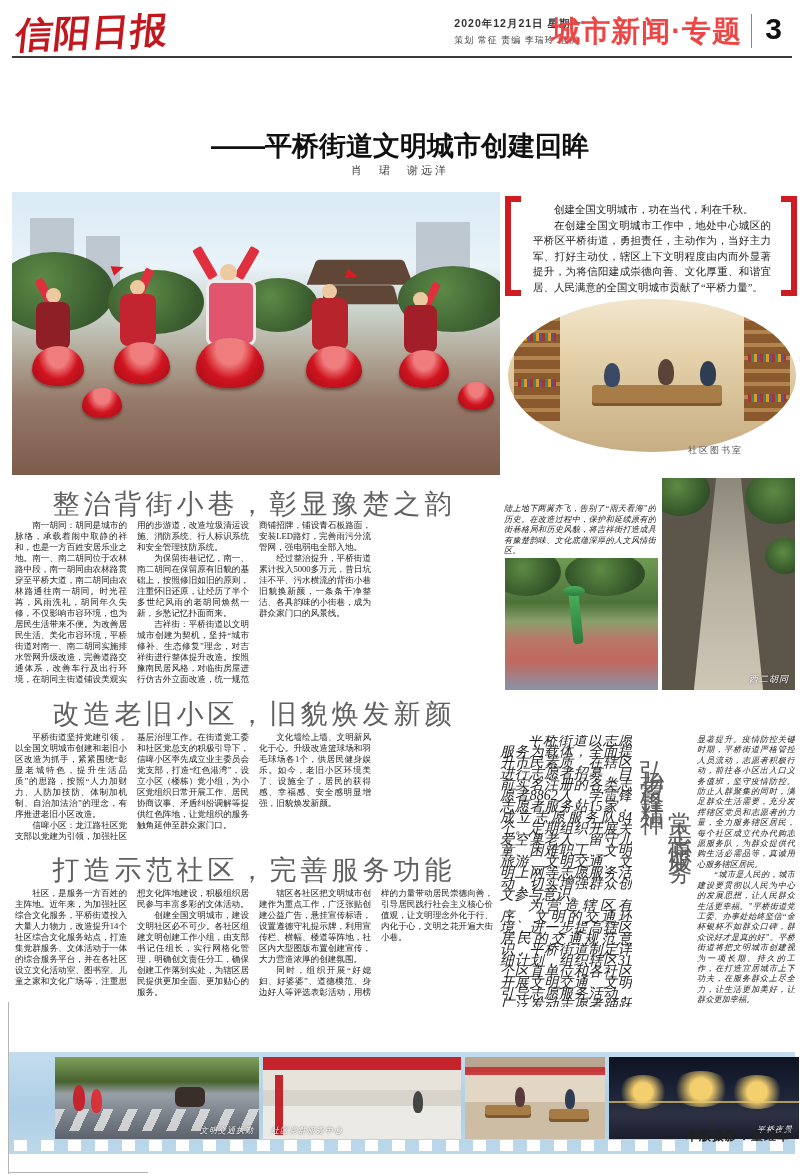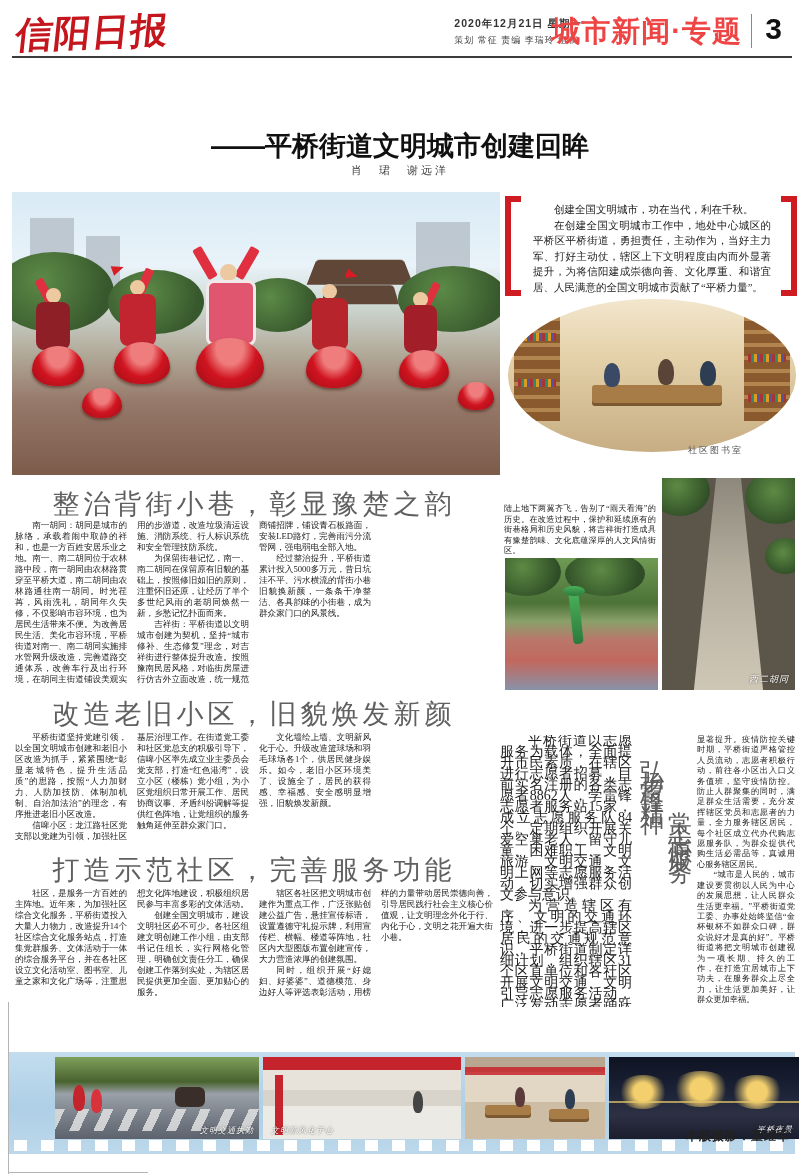--- a/index.html
+++ b/index.html
@@ -67,21 +67,21 @@
      clip-path:polygon(32% 0,68% 0,100% 100%,0 100%);}
   .alley-green{position:absolute;border-radius:50%;background:radial-gradient(circle at 45% 40%,#5d8a44,#2f4d26 75%);}
   .wcap{position:absolute;font-family:"Liberation Serif",serif;font-style:italic;color:#fff;
      font-size:9px;letter-spacing:1px;text-shadow:0 0 2px rgba(0,0,0,.75);}
 
   
   .sec-title{width:478px;left:15px;text-align:center;font-size:27px;color:#606060;letter-spacing:4px;}
   .sec-body{left:15px;width:478px;column-gap:10px;column-count:4;column-fill:auto;overflow:hidden;
      font-family:"Liberation Serif",serif;font-size:8.6px;line-height:11px;text-align:justify;color:#1c1c1c;}
   .sec-body p{margin:0;text-indent:2em;}
-  .smallcol{font-family:"Liberation Serif",serif;text-align:justify;color:#1c1c1c;overflow:hidden;}
+  .smallcol{font-family:"Liberation Serif",serif;text-align:justify;color:#1c1c1c;overflow:hidden;font-style:italic;}
   .smallcol p{margin:0;text-indent:2em;}
   .smallcol p.noindent{text-indent:0;}
 
   
   .vtitle{writing-mode:vertical-rl;font-size:24px;color:#5d5d5d;letter-spacing:10px;}
 
   
   .band{left:8px;top:1052px;width:787px;height:102px;
      background:linear-gradient(180deg,#c3ddee 0%,#aecfe6 55%,#bdd8ea 100%);}
   .sprockets{position:absolute;left:6px;bottom:3px;width:775px;height:11px;
@@ -244,21 +244,21 @@
       <div class="zebra"></div>
       <div class="person-dot" style="left:18px;top:28px;width:12px;height:26px;background:#c4252c;"></div>
       <div class="person-dot" style="left:36px;top:32px;width:11px;height:24px;background:#d8323a;"></div>
       <div class="person-dot" style="left:120px;top:30px;width:30px;height:20px;background:#3a2e2a;border-radius:6px;"></div>
       <div class="wcap" style="right:5px;bottom:3px;font-size:8px;">文明交通执勤</div>
     </div>
     <div class="bphoto bp2">
       <div class="redbar" style="left:0;top:0;width:100%;height:12px;opacity:.9;"></div>
       <div class="redbar" style="left:12px;top:18px;width:8px;height:60px;"></div>
       <div class="person-dot" style="left:150px;top:34px;width:10px;height:22px;background:#444;"></div>
-      <div class="wcap" style="left:8px;bottom:3px;font-size:8px;">文明新风化于心</div>
+      <div class="wcap" style="left:8px;bottom:3px;font-size:8px;">社区党群服务中心</div>
     </div>
     <div class="bphoto bp3">
       <div class="redbar" style="left:0;top:10px;width:100%;height:8px;opacity:.85;"></div>
       <div class="table" style="left:20px;top:48px;width:46px;height:10px;"></div>
       <div class="table" style="left:84px;top:52px;width:40px;height:10px;"></div>
       <div class="person-dot" style="left:50px;top:30px;width:10px;height:20px;background:#5a3a3a;"></div>
       <div class="person-dot" style="left:100px;top:32px;width:10px;height:20px;background:#2e3e52;"></div>
     </div>
     <div class="bphoto bp4">
       <div class="glow" style="left:8px;top:18px;width:52px;height:34px;"></div>

